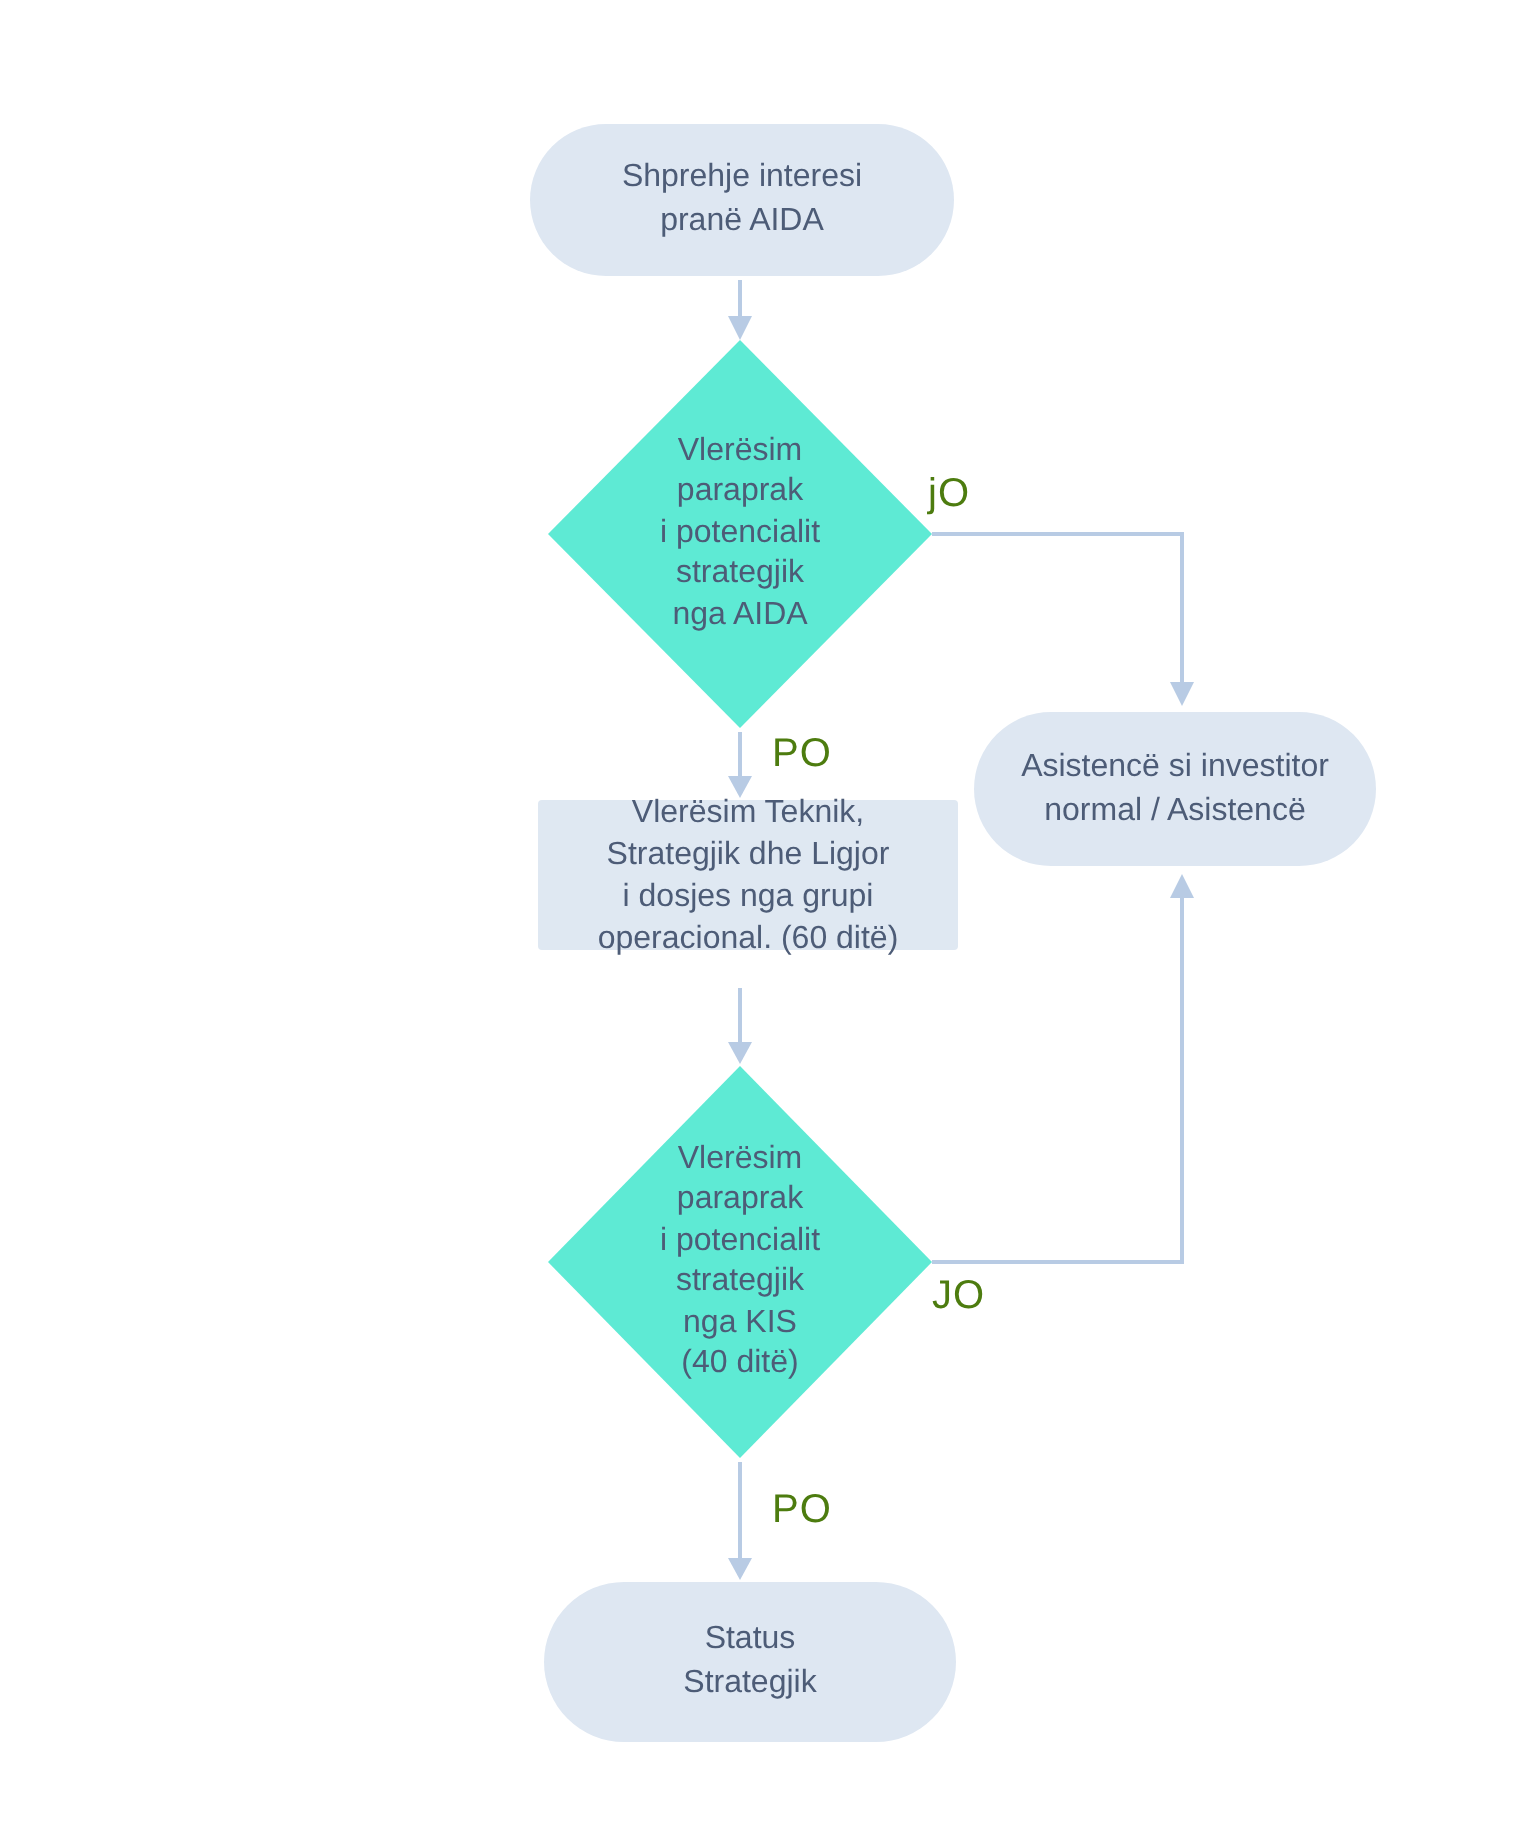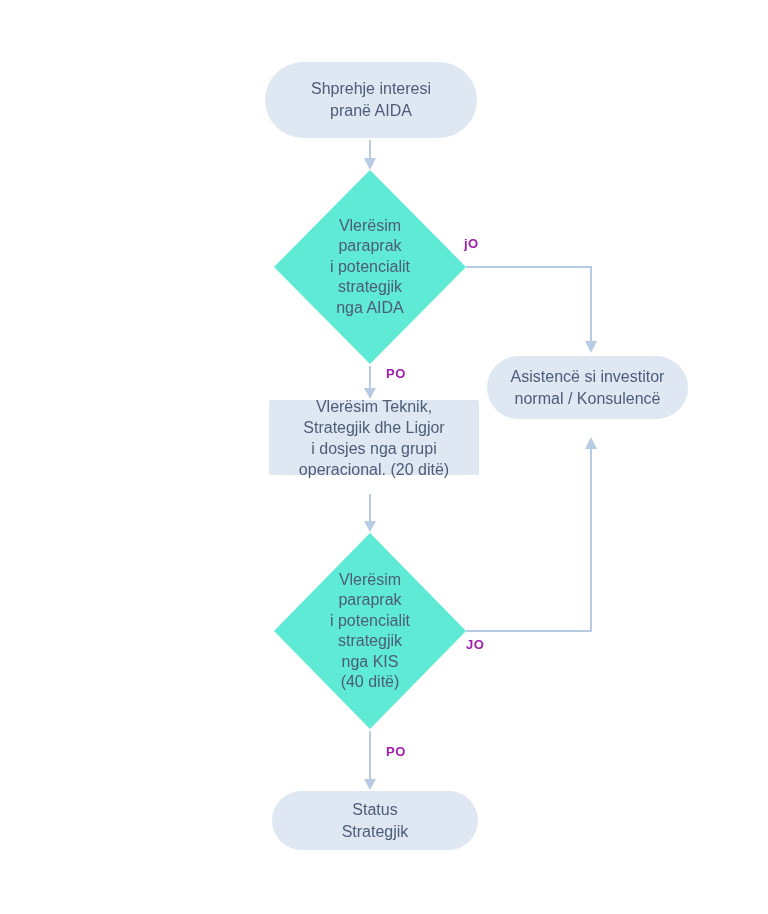--- a/index.html
+++ b/index.html
@@ -46,32 +46,32 @@
   }
 
   .process {
     background: #dfe8f2;
     border-radius: 2px;
     line-height: 21px;
   }
 
   .node-start   { left: 265px; top: 62px;  width: 212px; height: 76px; }
   .node-d1      { left: 274px; top: 170px; width: 192px; height: 194px; }
-  .node-assist  { left: 487px; top: 356px; width: 201px; height: 63px; }
+  .node-assist  { left: 487px; top: 356px; width: 201px; height: 77px; }
   .node-process { left: 269px; top: 400px; width: 210px; height: 75px; }
   .node-d2      { left: 274px; top: 533px; width: 192px; height: 196px; }
-  .node-end     { left: 272px; top: 791px; width: 206px; height: 59px; }
+  .node-end     { left: 272px; top: 791px; width: 206px; height: 80px; }
 
   .edge-label {
     position: absolute;
     z-index: 3;
-    font-size: 13px;
-    font-weight: 700;
+    font-size: 20px;
+    font-weight: 400;
     letter-spacing: 0.5px;
-    color: #a21caf;
+    color: #4d7c0f;
   }
   .label-aida-no { left: 464px; top: 236px; }
   .label-aida-po { left: 386px; top: 366px; }
   .label-kis-no  { left: 466px; top: 637px; }
   .label-kis-po  { left: 386px; top: 744px; }
 
   .edge-line {
     stroke: #b8cbe4;
     stroke-width: 2;
     fill: none;
@@ -112,28 +112,28 @@
   <div class="node diamond node-d1">
     <div>Vlerësim</div>
     <div>paraprak</div>
     <div>i potencialit</div>
     <div>strategjik</div>
     <div>nga AIDA</div>
   </div>
 
   <div class="node pill node-assist">
     <div>Asistencë si investitor</div>
-    <div>normal / Konsulencë</div>
+    <div>normal / Asistencë</div>
   </div>
 
   <div class="node process node-process">
     <div>Vlerësim Teknik,</div>
     <div>Strategjik dhe Ligjor</div>
     <div>i dosjes nga grupi</div>
-    <div>operacional. (20 ditë)</div>
+    <div>operacional. (60 ditë)</div>
   </div>
 
   <div class="node diamond node-d2">
     <div>Vlerësim</div>
     <div>paraprak</div>
     <div>i potencialit</div>
     <div>strategjik</div>
     <div>nga KIS</div>
     <div>(40 ditë)</div>
   </div>

